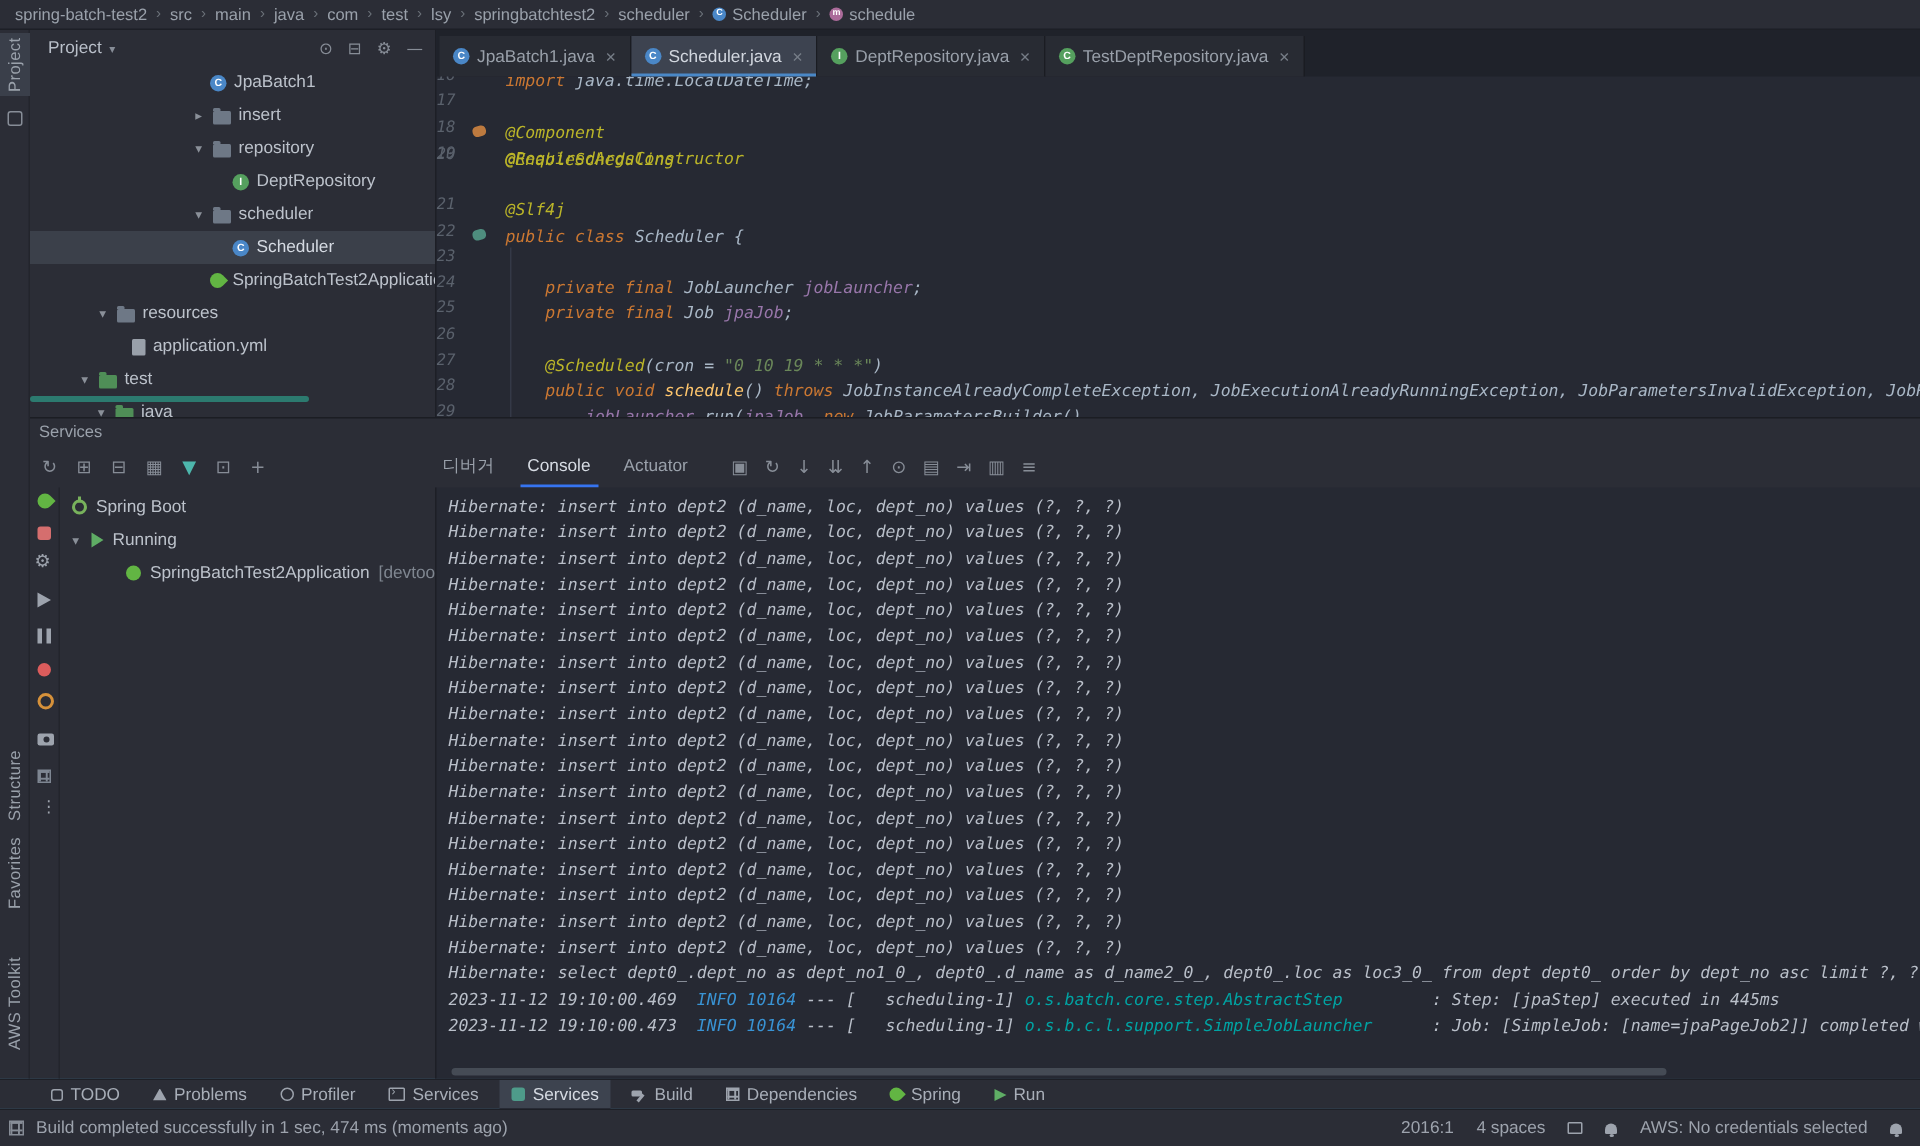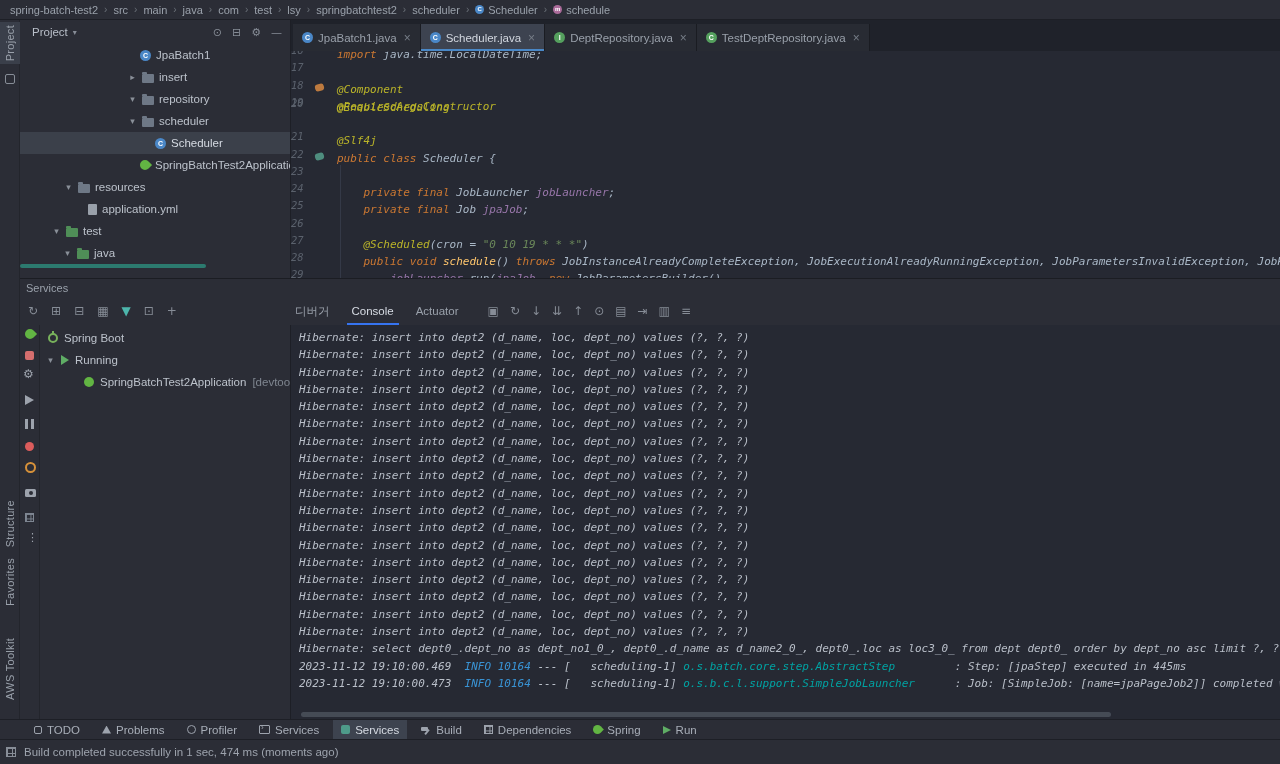--- a/index.html
+++ b/index.html
@@ -231,20 +231,24 @@
         <div class="trow" style="padding-left: 108px;">
           <span class="tarrow">▸</span>
           <span class="ti-folder"></span>
           <span class="tlabel">insert</span>
         </div>
         <div class="trow" style="padding-left: 108px;">
           <span class="tarrow">▾</span>
           <span class="ti-folder"></span>
           <span class="tlabel">repository</span>
         </div>
+        <div class="trow" style="padding-left: 135px;">
+          <span class="ci ci-iface">I</span>
+          <span class="tlabel">DeptRepository</span>
+        </div>
         <div class="trow" style="padding-left: 108px;">
           <span class="tarrow">▾</span>
           <span class="ti-folder"></span>
           <span class="tlabel">scheduler</span>
         </div>
         <div class="trow sel" style="padding-left: 135px;">
           <span class="ci ci-class">C</span>
           <span class="tlabel">Scheduler</span>
         </div>
         <div class="trow" style="padding-left: 120px;">
@@ -441,15 +445,23 @@
       </div>
       <div class="btool">
         <span class="bt bt-runplay"></span>
         <span>Run</span>
       </div>
     </div>
 
   <div class="sbar">
     <span class="sb-grid"></span>
     <span class="sb-msg">Build completed successfully in 1 sec, 474 ms (moments ago)</span>
+    <span class="sb-right" id="sb-right">
+        <span class="sb-item">2016:1</span>
+        <span class="sb-item">4 spaces</span>
+        <span class="sb-ic sb-screen"></span>
+        <span class="sb-ic sb-bell-off"></span>
+        <span class="sb-item">AWS: No credentials selected</span>
+        <span class="sb-ic sb-bell"></span>
+      </span>
   </div>
 
 </div>
 
 </body></html>

